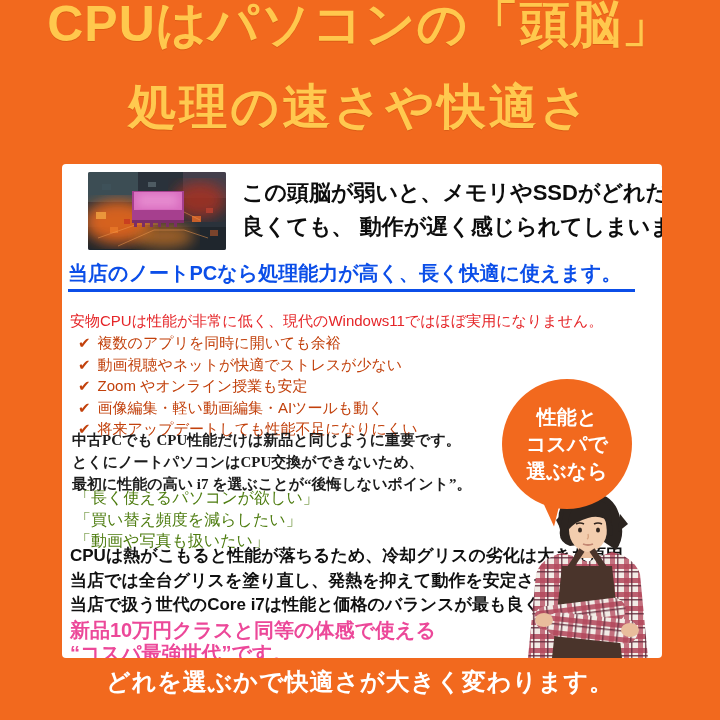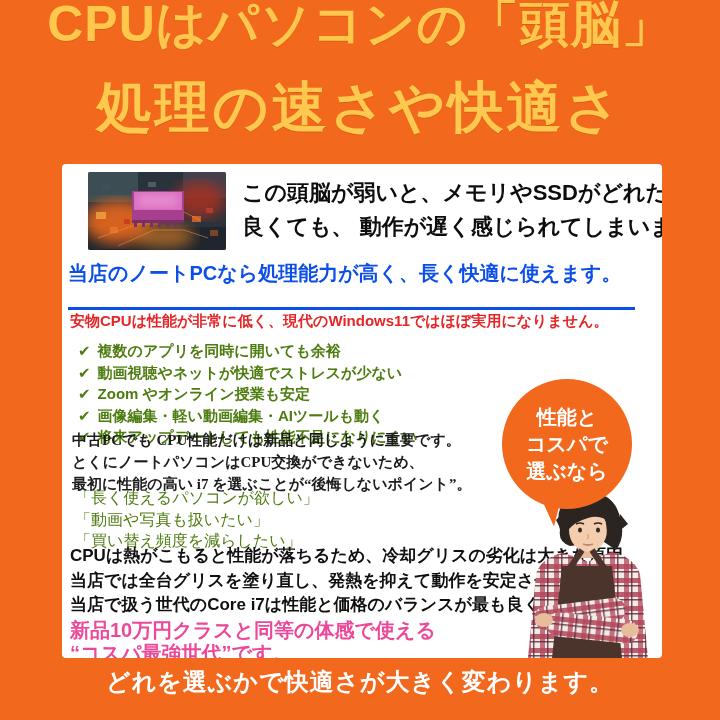--- a/index.html
+++ b/index.html
@@ -13,47 +13,47 @@
 
   
   .title1{
     left:0;right:0;top:-7px;text-align:center;
     font-size:50px;font-weight:900;color:#FFC84D;
     letter-spacing:1px;line-height:62px;white-space:nowrap;
     text-shadow:0 1px 0 rgba(160,60,0,.25);
   }
   .title2{
     left:0;right:0;top:68px;text-align:center;
-    font-size:55px;font-weight:900;color:#FFC94F;
+    font-size:48px;font-weight:900;color:#FFC94F;
     letter-spacing:3px;line-height:78px;white-space:nowrap;
     text-shadow:0 1px 0 rgba(160,60,0,.25);
   }
 
   
   .panel{
     left:62px;top:164px;width:600px;height:494px;
     background:#ffffff;border-radius:4px;overflow:hidden;
   }
   .panel .blk{position:absolute;white-space:nowrap;}
 
   .cpu-img{left:26px;top:8px;width:138px;height:78px;overflow:hidden;border-radius:2px;}
 
   .intro{
     left:180px;top:12px;font-size:22px;font-weight:700;color:#0d0d0d;
     line-height:34px;letter-spacing:0px;
   }
   .highlight{
     left:6px;top:96px;font-size:20px;font-weight:800;color:#0B4EE8;
-    border-bottom:3px solid #0B4EE8;padding-right:14px;padding-bottom:20px;
+    border-bottom:3px solid #0B4EE8;padding-right:14px;padding-bottom:2px;
   }
   .warning{
-    left:8px;top:148px;font-size:15px;font-weight:700;color:#E52528;
+    left:8px;top:148px;font-size:15px;font-weight:400;color:#E52528;
   }
   .checklist{
-    left:16px;top:176px;font-size:15px;font-weight:700;color:#4d7c0f;
+    left:16px;top:168px;font-size:15px;font-weight:400;color:#c2410c;
     line-height:21.5px;
   }
   .checklist .row{display:block;}
   .checklist .check{margin-right:7px;}
 
   .importance{
     left:10px;top:265px;font-size:15px;font-weight:700;color:#1c1c1c;
     line-height:22px;
     font-family:Liberation Serif, serif;
   }
@@ -169,22 +169,22 @@
   </div>
 
   <div class="blk importance">
     <div>中古PCでも CPU性能だけは新品と同じように重要です。</div>
     <div>とくにノートパソコンはCPU交換ができないため、</div>
     <div>最初に性能の高い i7 を選ぶことが“後悔しないポイント”。</div>
   </div>
 
   <div class="blk quotes">
     <div>「長く使えるパソコンが欲しい」</div>
+    <div>「買い替え頻度を減らしたい」</div>
     <div>「動画や写真も扱いたい」</div>
-    <div>「買い替え頻度を減らしたい」</div>
   </div>
 
   <div class="blk grease">
     <div>CPUは熱がこもると性能が落ちるため、冷却グリスの劣化は大きな原因。</div>
     <div>当店では全台グリスを塗り直し、発熱を抑えて動作を安定させています。</div>
     <div>当店で扱う世代のCore i7は性能と価格のバランスが最も良く、</div>
   </div>
 
   <div class="blk value">
     <div>新品10万円クラスと同等の体感で使える</div>

